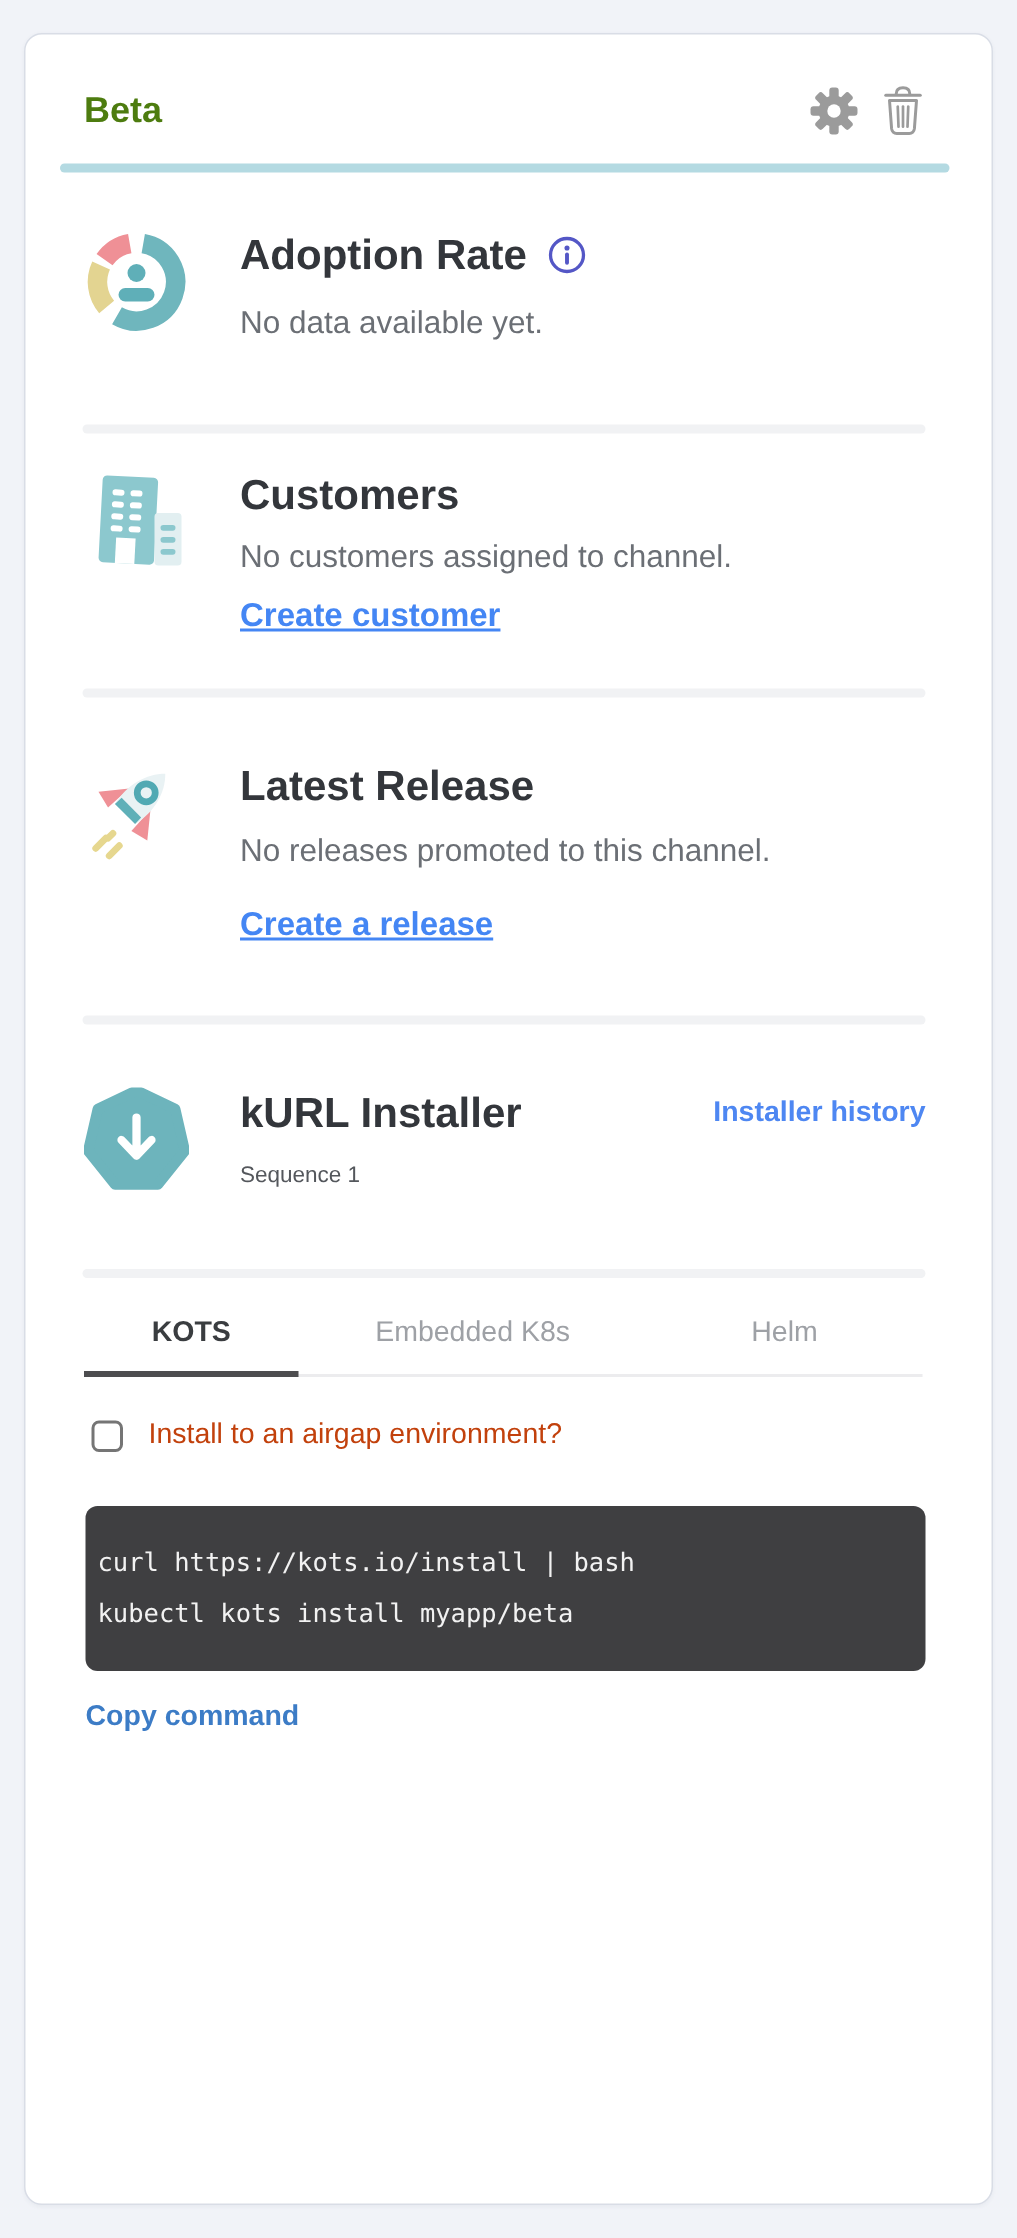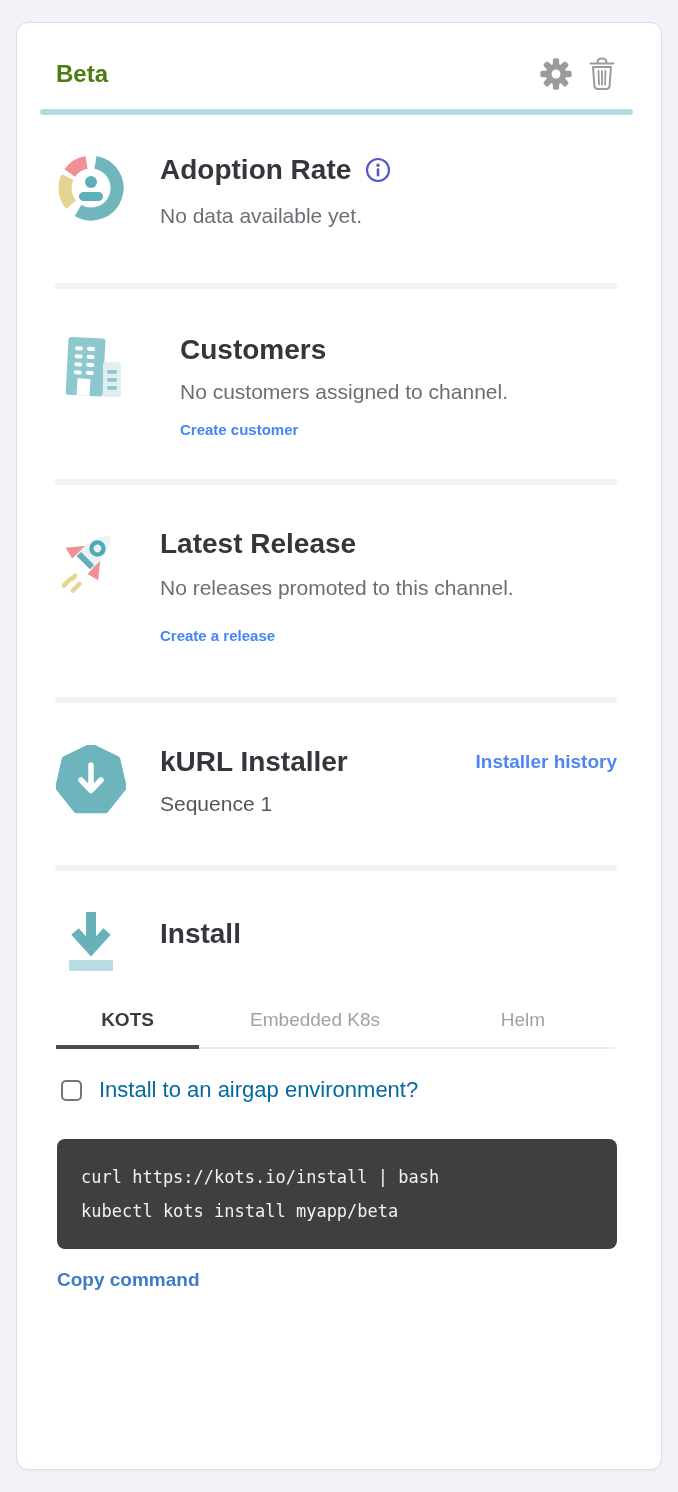--- a/index.html
+++ b/index.html
@@ -37,36 +37,36 @@
   }
   
   .section { display: flex; padding: 0 44px 0 39px; }
   .icon-col { width: 70px; flex: 0 0 70px; }
   .content { margin-left: 34px; flex: 1; }
   .sec-heading { font-size: 28px; font-weight: 700; color: #33363b; line-height: 34px; }
   .heading-row { display: flex; align-items: center; gap: 14px; }
   .empty-text { font-size: 21px; color: #6b6f75; line-height: 30px; }
   .desc { margin-top: 20px; }
   .desc div { font-size: 21px; color: #6b6f75; line-height: 36px; }
-  .link { font-size: 15px; font-weight: 600; color: #4486f4; cursor: pointer; line-height: 30px; display: inline-block; }
+  .link { font-size: 22px; font-weight: 600; color: #4486f4; cursor: pointer; line-height: 30px; display: inline-block; text-decoration: underline; }
   .divider { height: 6px; border-radius: 3px; background: #f1f2f4; margin: 0 44px 0 38px; }
 
   .sec-adoption { margin-top: 38px; }
   .sec-adoption .empty-text { margin-top: 14px; }
   .div-1 { margin-top: 52px; }
-  .sec-customers { margin-top: 44px; gap: 20px; }
+  .sec-customers { margin-top: 24px; }
   .sec-customers .empty-text { margin-top: 10px; }
   .sec-customers .link { margin-top: 8px; }
   .div-2 { margin-top: 34px; }
   .sec-release { margin-top: 42px; }
   .sec-release .empty-text { margin-top: 12px; }
   .sec-release .link { margin-top: 18px; text-align: right; }
   .div-3 { margin-top: 46px; }
   .sec-installer { margin-top: 42px; }
-  .sequence { margin-top: 10px; font-size: 21px; color: #54575c; line-height: 30px; }
+  .sequence { margin-top: 10px; font-size: 15px; color: #54575c; line-height: 30px; }
   .history-link { margin-left: auto; align-self: flex-start; margin-top: 6px;
     font-size: 19px; font-weight: 600; color: #4e87f2; cursor: pointer; }
   .div-4 { margin-top: 46px; }
   .sec-install { margin-top: 38px; }
   .sec-install .sec-heading { margin-top: 8px; }
 
   
   .tabs {
     display: flex;
     margin: 26px 46px 0 39px;
@@ -96,28 +96,28 @@
   
   .airgap-row { display: flex; align-items: center; margin: 28px 44px 0 44px; }
   .checkbox {
     width: 21px; height: 21px;
     border: 2px solid #757575;
     border-radius: 5px;
     background: #fff;
     cursor: pointer;
     flex: 0 0 21px;
   }
-  .airgap-label { margin-left: 17px; font-size: 22px; color: #0369a1; }
+  .airgap-label { margin-left: 17px; font-size: 19px; color: #c2410c; }
 
   
   .code-block {
     margin: 36px 44px 0 40px;
     background: #3f3f41;
     border-radius: 8px;
-    padding: 21px 24px;
+    padding: 21px 8px;
   }
   .code-line {
     font-family: "DejaVu Sans Mono", "Liberation Mono", monospace;
     font-size: 17px;
     color: #f2f2f2;
     line-height: 34px;
     white-space: pre;
   }
   .copy-link {
     display: inline-block;
@@ -268,32 +268,20 @@
     <div class="content">
       <div class="sec-heading">kURL Installer</div>
       <div class="sequence">Sequence 1</div>
     </div>
     <span class="history-link">Installer history</span>
   </div>
 
   <div class="divider div-4"></div>
 
   
-  <div class="section sec-install">
-    <div class="icon-col">
-      <svg width="70" height="70" viewBox="0 0 70 70">
-        <path d="M35 3 V34" stroke="#68b1b9" stroke-width="10" fill="none"></path>
-        <path d="M19 22.5 L35 40 L51 22.5" stroke="#68b1b9" stroke-width="10" fill="none"></path>
-        <rect x="13" y="51" width="44" height="11" rx="1.5" fill="#b9dde3"></rect>
-      </svg>
-    </div>
-    <div class="content">
-      <div class="sec-heading">Install</div>
-    </div>
-  </div>
 
   <div class="tabs">
     <div class="tab tab-0 active">KOTS</div>
     <div class="tab tab-1">Embedded K8s</div>
     <div class="tab tab-2">Helm</div>
   </div>
 
   <div class="airgap-row">
     <span class="checkbox"></span>
     <span class="airgap-label">Install to an airgap environment?</span>

